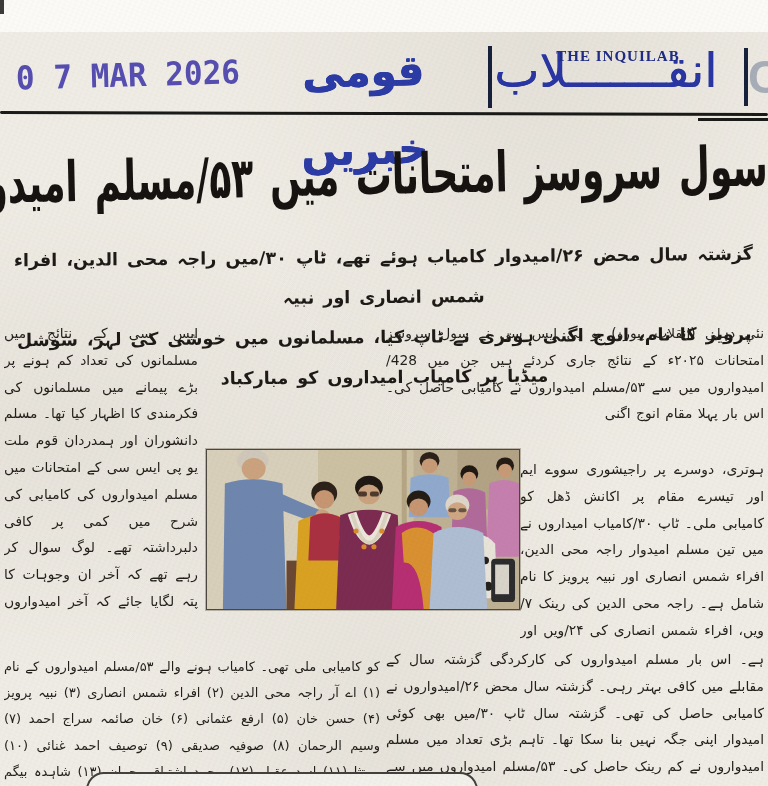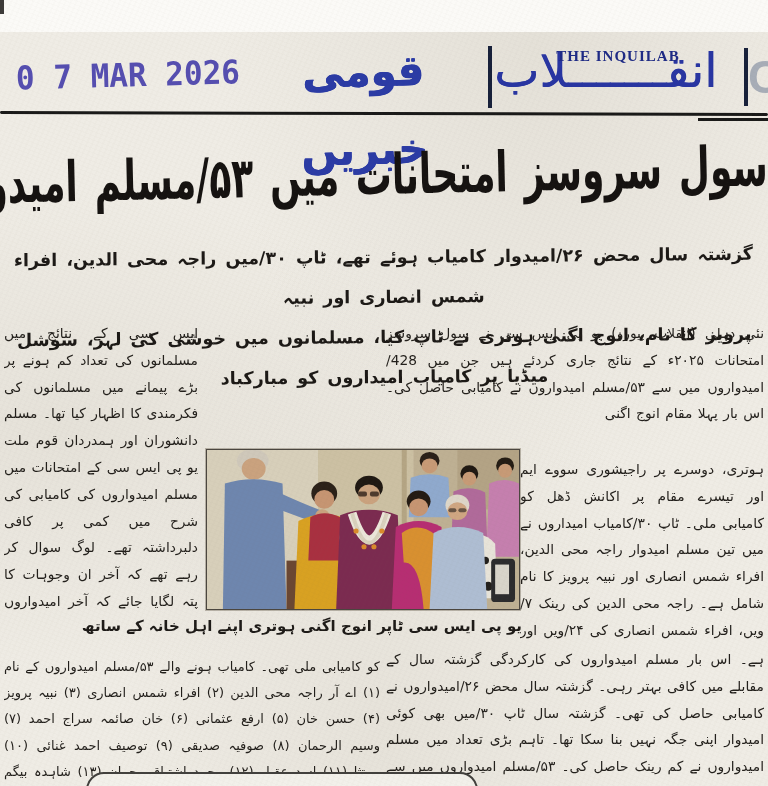--- a/index.html
+++ b/index.html
@@ -201,18 +201,17 @@
       <path d="M190,78 Q213,66 236,78 L240,161 L186,161 Z" fill="#b62e72"></path>
       <path d="M196,84 Q213,72 230,86 L234,161 L218,161 Q214,112 198,114 Z" fill="#d89030"></path>
 
       <ellipse cx="252" cy="56" rx="12" ry="11" fill="#ddd6c8"></ellipse>
       <ellipse cx="252" cy="62" rx="10" ry="9" fill="#cfa682"></ellipse>
       <rect x="243" y="59" width="8" height="4" rx="2" fill="#3a3128" opacity="0.7"></rect>
       <rect x="253" y="59" width="8" height="4" rx="2" fill="#3a3128" opacity="0.7"></rect>
       <path d="M228,84 Q252,72 278,84 L282,161 L224,161 Z" fill="#aebdd2"></path>
     </svg>
   </figure>
-  <figcaption class="caption urdu">یو پی ایس سی ٹاپر انوج اگنی ہوتری اپنے اہل خانہ کے ساتھ</figcaption>
 
   <div class="bottom-box"></div>
 
   <div class="grain"></div>
 </div>
 
 </body></html>

